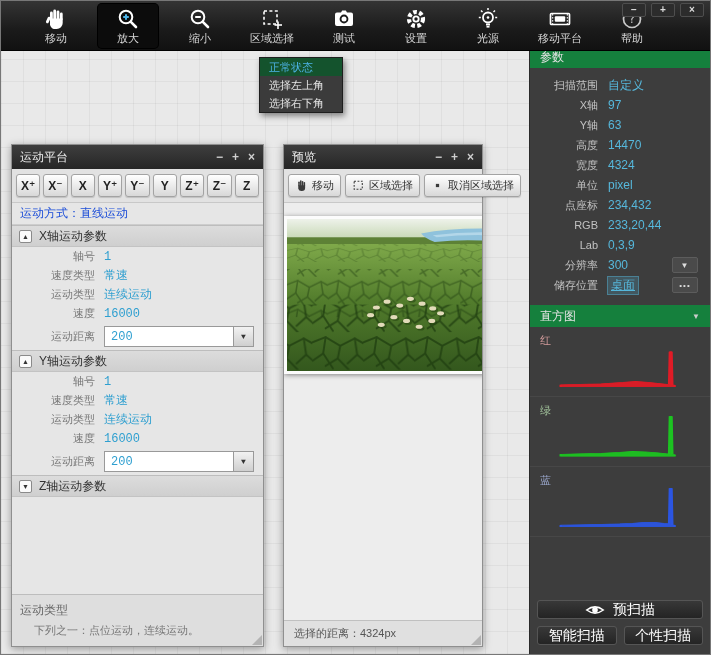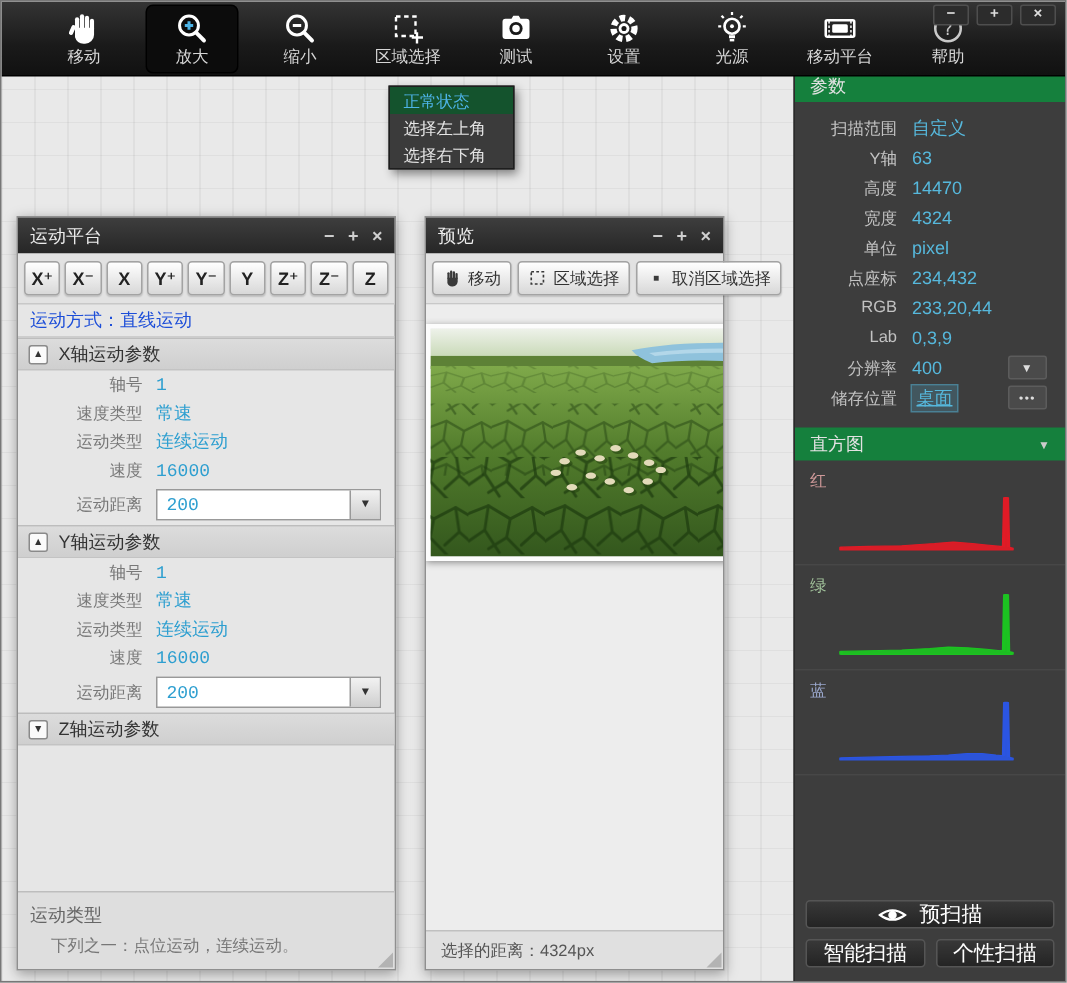--- a/index.html
+++ b/index.html
@@ -463,20 +463,24 @@
   <div class="right-panel">
     <div class="rp-header">
       <span>参数</span>
     </div>
     <div class="rp-rows">
       <div class="rp-row">
           <span class="rp-label">扫描范围</span>
           <span class="rp-value">自定义</span>
         </div>
       <div class="rp-row">
+          <span class="rp-label">X轴</span>
+          <span class="rp-value">97</span>
+        </div>
+      <div class="rp-row">
           <span class="rp-label">Y轴</span>
           <span class="rp-value">63</span>
         </div>
       <div class="rp-row">
           <span class="rp-label">高度</span>
           <span class="rp-value">14470</span>
         </div>
       <div class="rp-row">
           <span class="rp-label">宽度</span>
           <span class="rp-value">4324</span>
@@ -492,21 +496,21 @@
       <div class="rp-row">
           <span class="rp-label">RGB</span>
           <span class="rp-value">233,20,44</span>
         </div>
       <div class="rp-row">
           <span class="rp-label">Lab</span>
           <span class="rp-value">0,3,9</span>
         </div>
       <div class="rp-row">
         <span class="rp-label">分辨率</span>
-        <span class="rp-value">400</span>
+        <span class="rp-value">300</span>
         <span class="rp-ctrl">▼</span>
       </div>
       <div class="rp-row">
         <span class="rp-label">储存位置</span>
         <span class="rp-value boxed">桌面</span>
         <span class="rp-ctrl">•••</span>
       </div>
     </div>
 
     <div class="hist-section">

